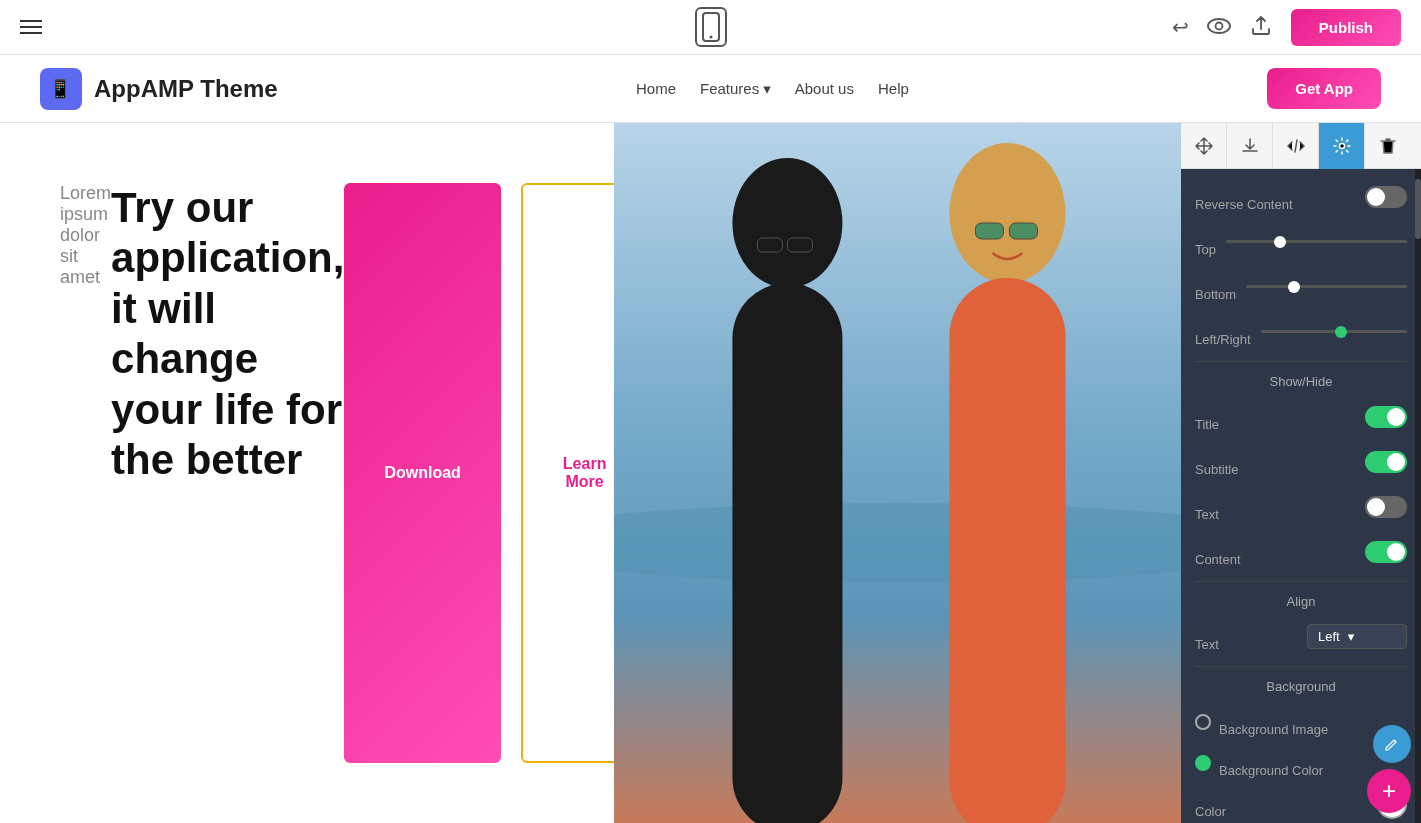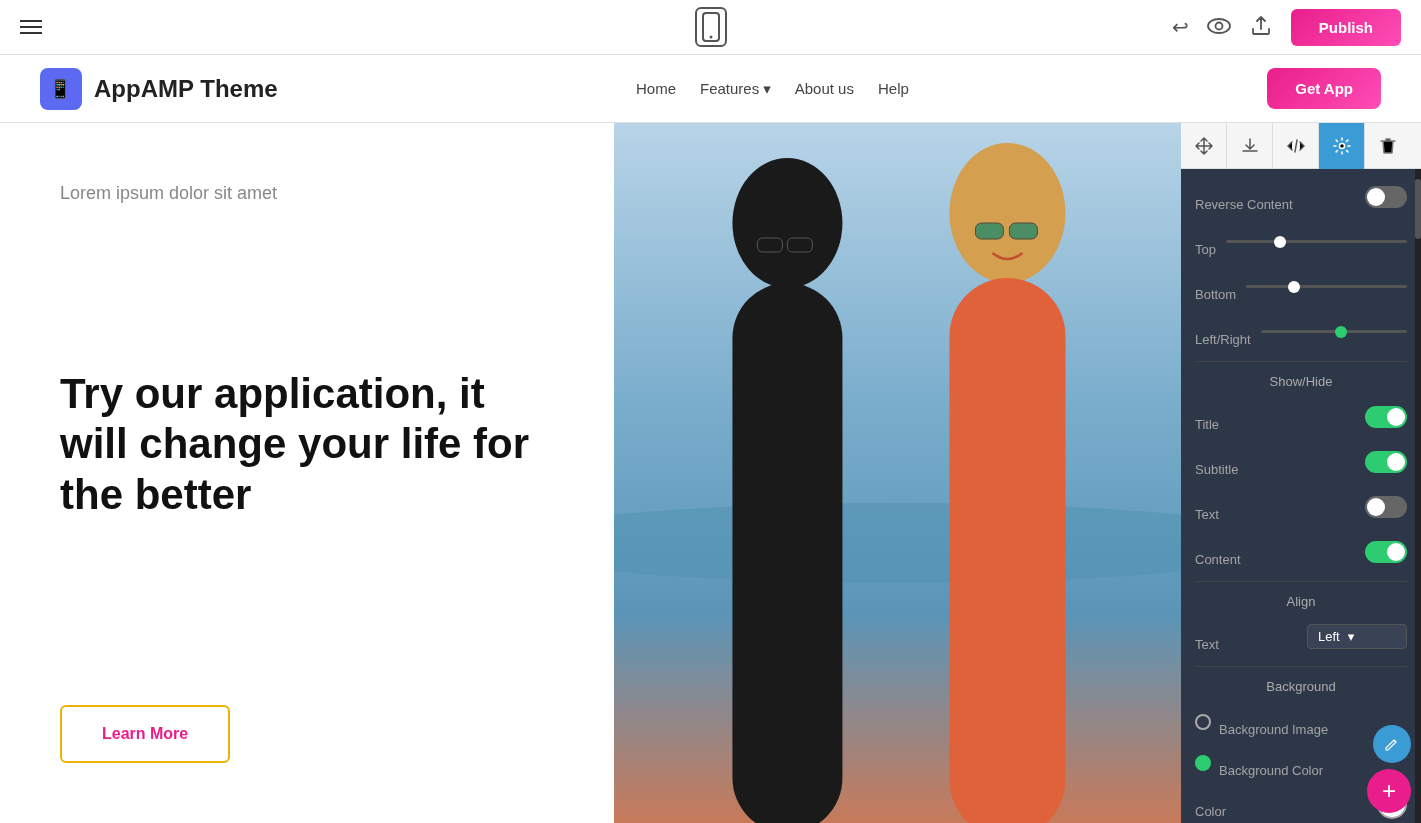--- a/index.html
+++ b/index.html
@@ -77,21 +77,21 @@
     .hero {
       flex: 1;
       display: flex;
       position: relative;
       overflow: hidden;
     }
     .hero-left {
       width: 52%;
       background: #fff;
       display: flex;
-      flex-direction: column;
+      flex-direction: row;
       justify-content: space-between;
       padding: 60px 60px;
     }
     .hero-subtitle { font-size: 18px; color: #888; margin-bottom: 20px; }
     .hero-title { font-size: 42px; font-weight: 700; color: #111; line-height: 1.2; margin-bottom: 40px; }
     .hero-buttons { display: flex; gap: 20px; }
     .btn-download {
       background: linear-gradient(135deg, #e91e8c, #ff4db5);
       color: #fff;
       border: none;
@@ -396,20 +396,21 @@
 </div>
 
 <div class="main-area">
 
   <div class="hero">
 
     <div class="hero-left">
       <p class="hero-subtitle">Lorem ipsum dolor sit amet</p>
       <h1 class="hero-title">Try our application, it will change your life for the better</h1>
       <div class="hero-buttons">
+        <button class="btn-download">Download</button>
         <button class="btn-learn-more">Learn More</button>
       </div>
     </div>
 
     <div class="hero-right">
       <div class="hero-image-placeholder">
 
         <svg width="100%" height="100%" style="position:absolute;top:0;left:0;" preserveAspectRatio="xMidYMid slice" viewBox="0 0 680 700">
           <defs>
             <linearGradient id="skyGrad" x1="0" y1="0" x2="0" y2="1">

